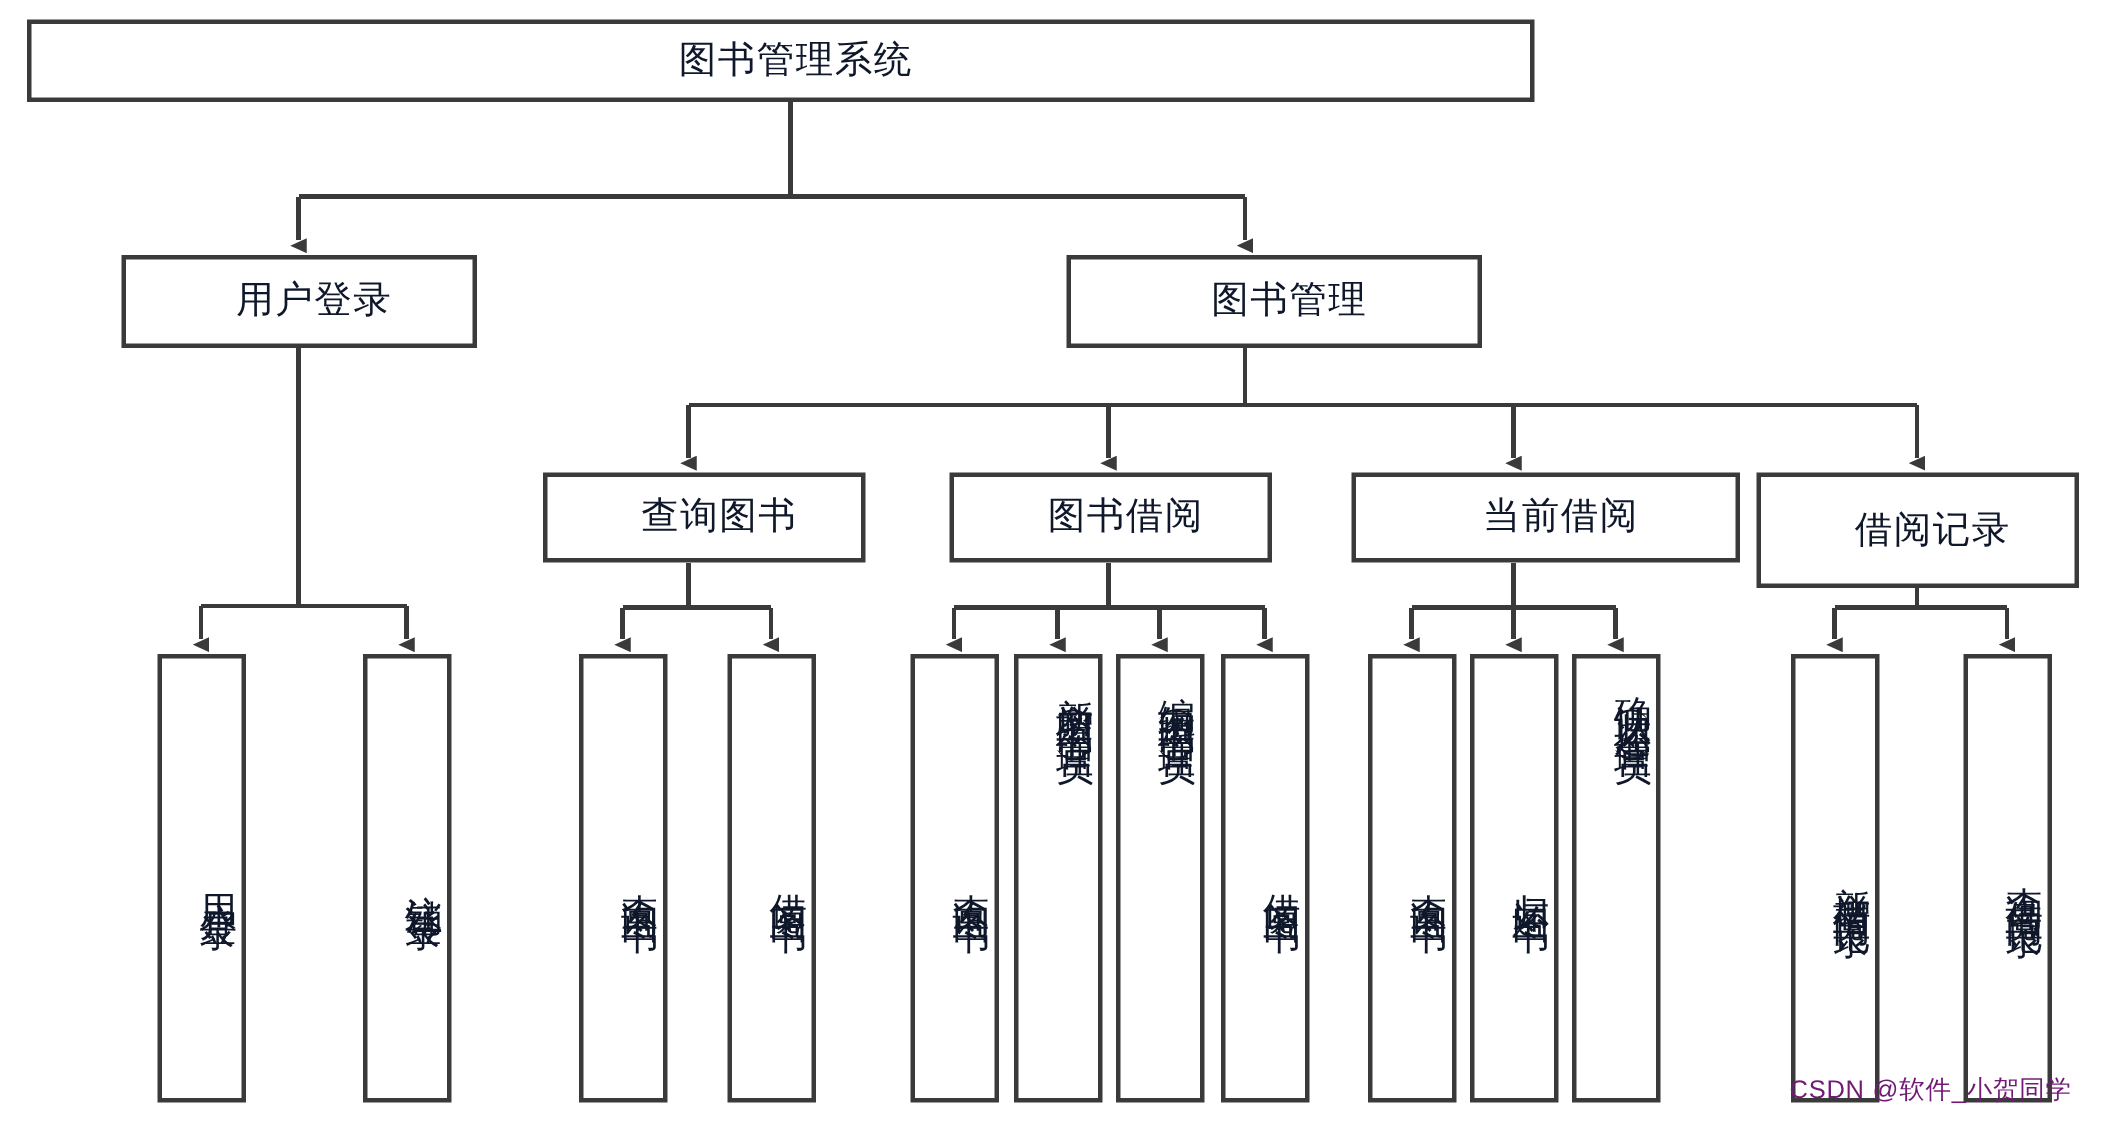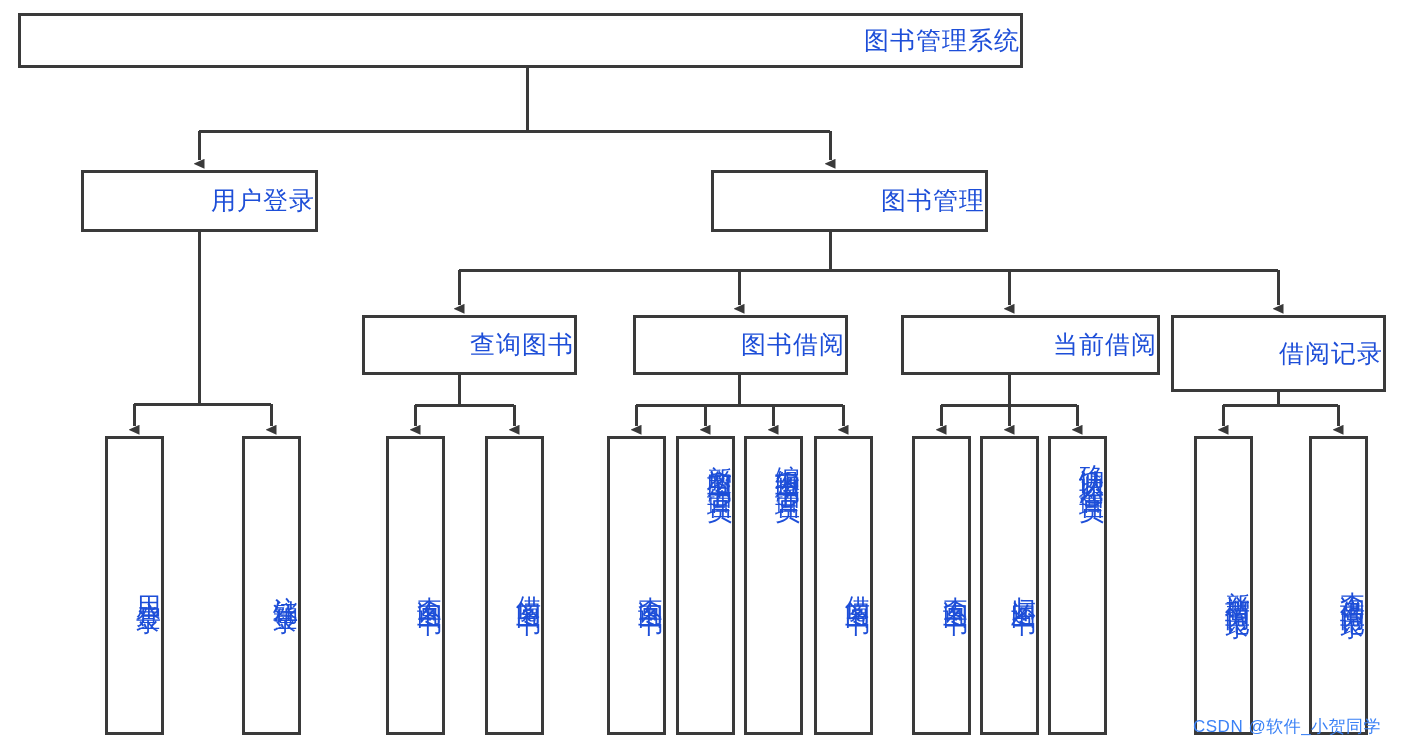--- a/index.html
+++ b/index.html
@@ -25,22 +25,22 @@
     height: 747px;
     pointer-events: none;
   }
   .node {
     position: absolute;
     box-sizing: border-box;
     background: #ffffff;
     border: 3px solid #3a3a3a;
     display: flex;
     align-items: center;
-    justify-content: flex-end;
-    color: #1d4ed8;
+    justify-content: center;
+    color: #0f172a;
     padding-left: 20px;
   }
   .node .label {
     display: block;
     text-align: center;
     line-height: 1.18;
     white-space: pre;
   }
   .node.horizontal .label {
     writing-mode: horizontal-tb;
@@ -58,21 +58,21 @@
     letter-spacing: 5px;
     line-height: 1;
   }
   .node.vertical.center-v {
     align-items: center;
     padding-top: 0;
   }
   .watermark {
     position: absolute;
     font-size: 17px;
-    color: #3b82f6;
+    color: #701a75;
     letter-spacing: 0.5px;
     white-space: nowrap;
     user-select: none;
   }
 </style>
 </head>
 <body>
 
 <div id="canvas">
 

